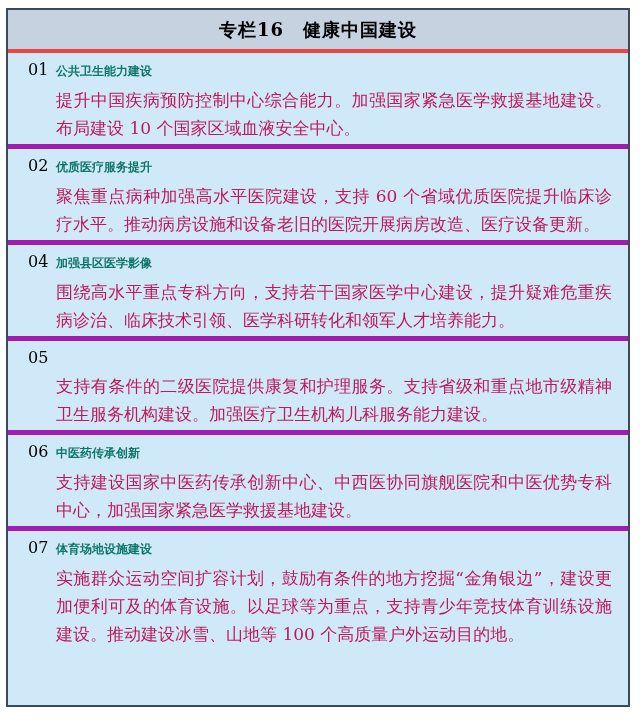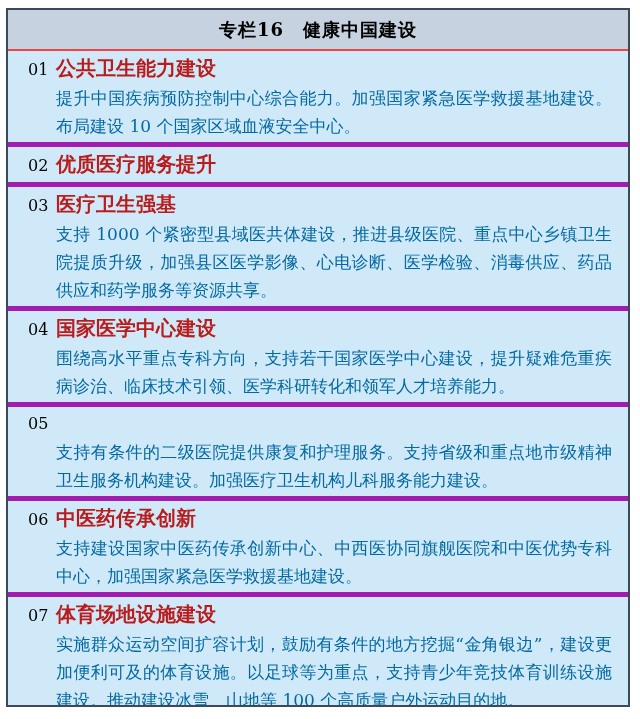--- a/index.html
+++ b/index.html
@@ -16,21 +16,21 @@
     top: 8px;
     width: 624px;
     height: 699px;
     border: 2px solid #3b4a59;
     background: #d0e9f8;
     box-sizing: border-box;
     overflow: hidden;
   }
   .panel-header {
     background: #c7d2e0;
-    border-bottom: 2px solid #ef4444;
+    border-bottom: 4px solid #ef4444;
     text-align: center;
     font-weight: 700;
     font-size: 18px;
     color: #000000;
     padding: 8px 0 7px 0;
     letter-spacing: 1px;
   }
   .section {
     padding: 2px 0 2px 0;
   }
@@ -44,29 +44,30 @@
     line-height: 28px;
   }
   .section-number {
     width: 28px;
     flex: 0 0 28px;
     font-size: 16px;
     font-weight: 400;
     color: #000000;
   }
   .section-title {
-    font-size: 20px;
+    font-size: 12px;
     font-weight: 700;
-    color: #b91c1c;
+    color: #0f766e;
+    font-family: Liberation Mono, monospace;
   }
   .section-body {
     margin: 0 16px 0 48px;
     font-size: 17px;
     line-height: 28px;
-    color: #0369a1;
+    color: #be185d;
     text-align: justify;
   }
 </style>
 </head>
 <body>
 
 <div class="panel">
   <div class="panel-header">专栏16　健康中国建设</div>
 
   <div class="section">
@@ -75,34 +76,28 @@
       <span class="section-title">公共卫生能力建设</span>
     </div>
     <div class="section-body">提升中国疾病预防控制中心综合能力。加强国家紧急医学救援基地建设。布局建设 10 个国家区域血液安全中心。</div>
   </div>
 
   <div class="section">
     <div class="section-title-row">
       <span class="section-number">02</span>
       <span class="section-title">优质医疗服务提升</span>
     </div>
+    <div class="section-body">聚焦重点病种加强高水平医院建设，支持 60 个省域优质医院提升临床诊疗水平。推动病房设施和设备老旧的医院开展病房改造、医疗设备更新。</div>
   </div>
 
-  <div class="section">
-    <div class="section-title-row">
-      <span class="section-number">03</span>
-      <span class="section-title">医疗卫生强基</span>
-    </div>
-    <div class="section-body">支持 1000 个紧密型县域医共体建设，推进县级医院、重点中心乡镇卫生院提质升级，加强县区医学影像、心电诊断、医学检验、消毒供应、药品供应和药学服务等资源共享。</div>
-  </div>
 
   <div class="section">
     <div class="section-title-row">
       <span class="section-number">04</span>
-      <span class="section-title">国家医学中心建设</span>
+      <span class="section-title">加强县区医学影像</span>
     </div>
     <div class="section-body">围绕高水平重点专科方向，支持若干国家医学中心建设，提升疑难危重疾病诊治、临床技术引领、医学科研转化和领军人才培养能力。</div>
   </div>
 
   <div class="section">
     <div class="section-title-row">
       <span class="section-number">05</span>
     </div>
     <div class="section-body">支持有条件的二级医院提供康复和护理服务。支持省级和重点地市级精神卫生服务机构建设。加强医疗卫生机构儿科服务能力建设。</div>
   </div>

